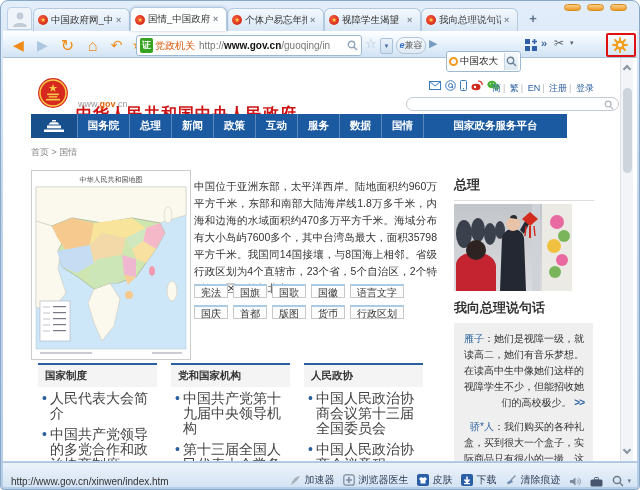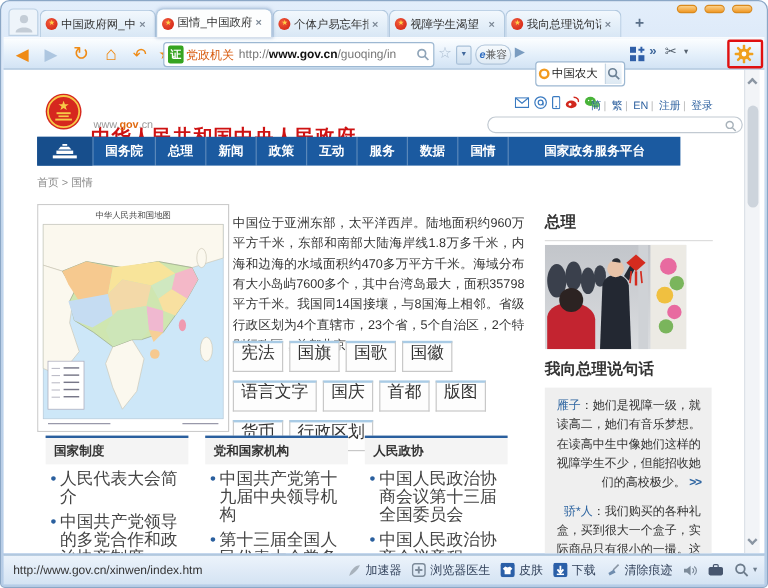--- a/index.html
+++ b/index.html
@@ -92,22 +92,22 @@
   .nav-item.w1 { flex:0 0 52px; } .nav-item.w2 { flex:1 1 auto; }
 
   .crumb { position:absolute; left:28px; top:88px; font-size:9px; color:#888; }
 
   .mapbox { position:absolute; left:28px; top:112px; width:160px; height:190px; border:1px solid #ccc; background:#fff; }
 
   .intro { position:absolute; left:191px; top:120px; width:243px; font-size:10.5px; color:#333;
     line-height:17px; text-align:justify; }
 
   .qlinks { position:absolute; left:191px; top:226px; width:252px; display:flex; flex-wrap:wrap; }
-  .qbtn { height:26px; line-height:14px; border:1px solid #c8c8c8; border-top:2px solid #a9cbe5;
-    background:#fdfdfd; font-size:14px; color:#333; text-align:center; padding:0 6px;
+  .qbtn { height:14px; line-height:14px; border:1px solid #c8c8c8; border-top:2px solid #a9cbe5;
+    background:#fdfdfd; font-size:10px; color:#333; text-align:center; padding:0 6px;
     margin:0 5px 7px 0; white-space:nowrap; }
 
   .col { position:absolute; top:305px; width:119px; }
   .col-t { border-top:2px solid #2a5f9e; background:#f4f4f4; font-size:10.5px; font-weight:bold;
     color:#333; padding:4px 7px; }
   .col ul { list-style:none; padding:4px 2px 0 4px; }
   .col li { font-size:14px; color:#444; line-height:15px; margin-bottom:6px; padding-left:8px; position:relative; }
   .col li::before { content:"•"; color:#2a5f9e; position:absolute; left:0; }
 
   .side-t { position:absolute; left:451px; font-size:13px; font-weight:bold; color:#333; width:140px;
@@ -122,21 +122,21 @@
   .scrollbar { position:absolute; right:4px; top:0; width:13px; height:100%;
     background:#f2f4f7; border-left:1px solid #dde2e8; }
   .sb-thumb { position:absolute; left:2px; top:30px; width:9px; height:85px; background:#cdd4dc; border-radius:5px; }
   .chev { width:6px; height:6px; border-right:2px solid #8a95a2; border-bottom:2px solid #8a95a2; position:absolute; left:3px; }
   .chev.up { top:8px; transform:rotate(-135deg); }
   .chev.down { bottom:8px; transform:rotate(45deg); }
 
   
   .statusbar { position:absolute; left:2px; right:2px; bottom:2px; height:25px;
     background:linear-gradient(#ecf3fb,#d4e3f3); border-top:1px solid #aec4da;
-    display:flex; align-items:center; font-size:10px; color:#333; }
+    display:flex; align-items:flex-end; font-size:10px; color:#333; }
   .sb-url { flex:1; padding-left:8px; white-space:nowrap; overflow:hidden; }
   .sb-item { display:flex; align-items:center; gap:3px; margin-right:9px; color:#31415a; white-space:nowrap; }
   .sb-ico { display:flex; align-items:center; }
 </style>
 </head>
 <body>
 
 <div class="browser">
 
   <div class="winctrl">

